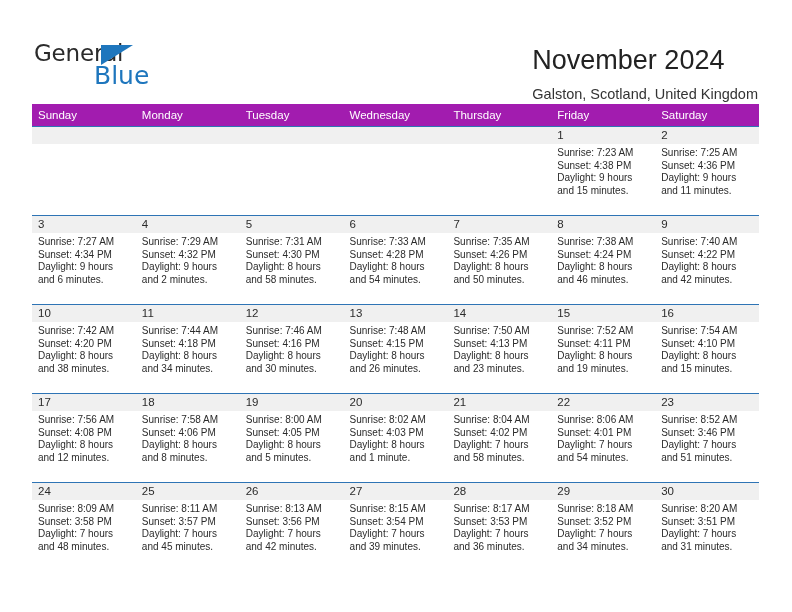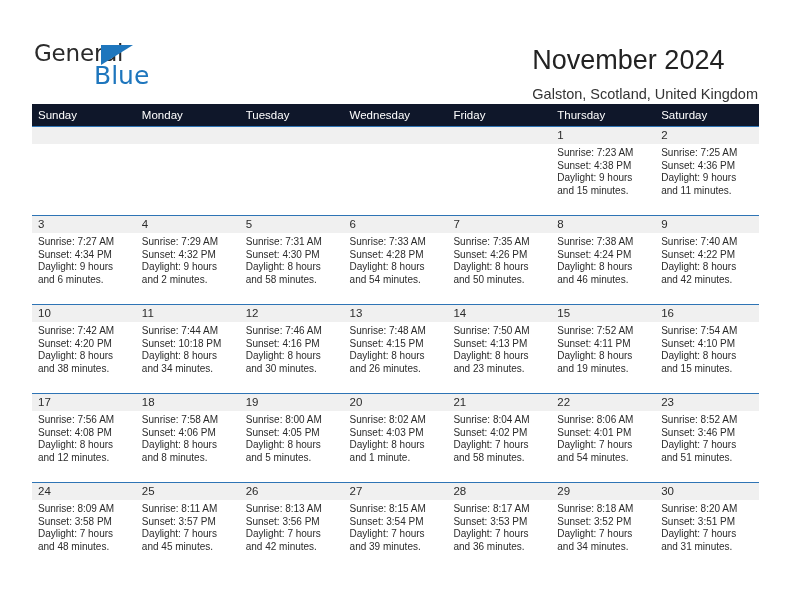--- a/index.html
+++ b/index.html
@@ -88,21 +88,21 @@
 
   
   .calendar {
     position: absolute;
     left: 32px;
     top: 104px;
     width: 727px;
   }
   .weekdays {
     display: flex;
-    background: #0f172a;
+    background: #a21caf;
     height: 22px;
   }
   .weekday {
     flex: 1 1 0;
     font-size: 11.5px;
     color: #ffffff;
     line-height: 22px;
     padding-left: 6px;
     box-sizing: border-box;
     overflow: hidden;
@@ -168,22 +168,22 @@
 
   </div>
 
   <div class="calendar">
 
     <div class="weekdays">
       <div class="weekday">Sunday</div>
       <div class="weekday">Monday</div>
       <div class="weekday">Tuesday</div>
       <div class="weekday">Wednesday</div>
+      <div class="weekday">Thursday</div>
       <div class="weekday">Friday</div>
-      <div class="weekday">Thursday</div>
       <div class="weekday">Saturday</div>
     </div>
 
     <div class="week">
       <div class="week-inner">
         <div class="daycell empty">
           <div class="numband"></div>
           <div class="details">
             <div></div>
             <div></div>
@@ -324,21 +324,21 @@
             <div>Sunrise: 7:42 AM</div>
             <div>Sunset: 4:20 PM</div>
             <div>Daylight: 8 hours</div>
             <div>and 38 minutes.</div>
           </div>
         </div>
         <div class="daycell">
           <div class="numband">11</div>
           <div class="details">
             <div>Sunrise: 7:44 AM</div>
-            <div>Sunset: 10:18 PM</div>
+            <div>Sunset: 4:18 PM</div>
             <div>Daylight: 8 hours</div>
             <div>and 34 minutes.</div>
           </div>
         </div>
         <div class="daycell">
           <div class="numband">12</div>
           <div class="details">
             <div>Sunrise: 7:46 AM</div>
             <div>Sunset: 4:16 PM</div>
             <div>Daylight: 8 hours</div>

